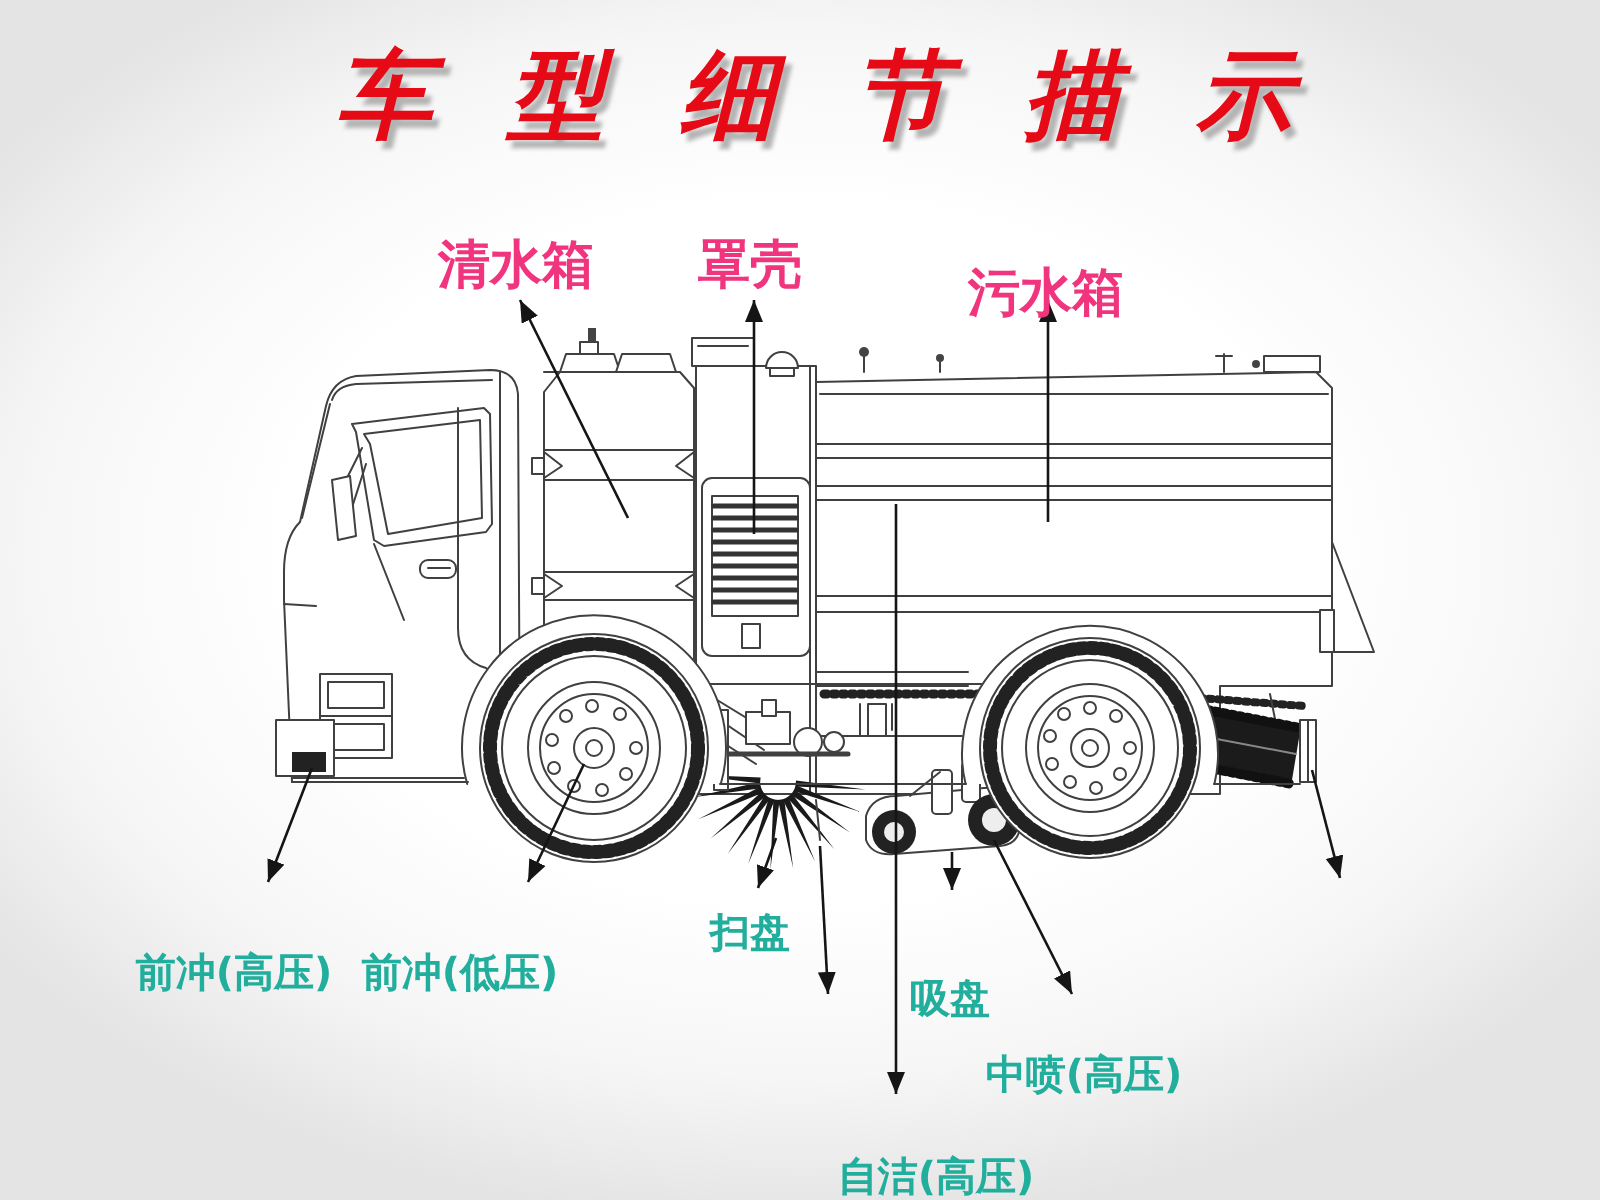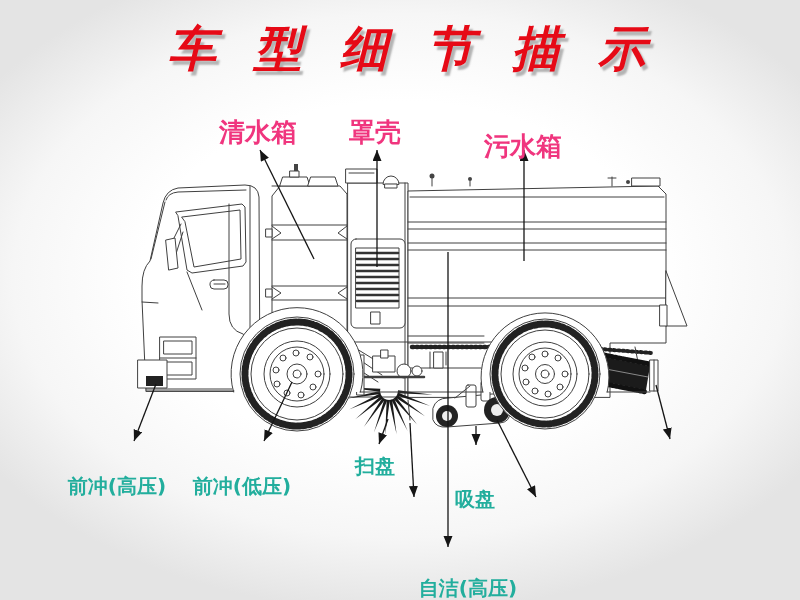--- a/index.html
+++ b/index.html
@@ -231,17 +231,18 @@
     </g>
   </svg>
 
   <div class="title">车型细节描示</div>
 
   <div class="lbl toplbl" style="left:258px;top:115px">清水箱</div>
   <div class="lbl toplbl" style="left:375px;top:115px">罩壳</div>
   <div class="lbl toplbl" style="left:523px;top:129px">污水箱</div>
 
   <div class="lbl botlbl" style="left:117px;top:452px">前冲(高压)</div>
-  <div class="lbl botlbl" style="left:242px;top:452px">前冲(低压)</div>
+  <div class="lbl botlbl" style="left:230px;top:452px">前冲(低压)</div>
   <div class="lbl botlbl" style="left:375px;top:432px">扫盘</div>
   <div class="lbl botlbl" style="left:475px;top:465px">吸盘</div>
+  <div class="lbl botlbl" style="left:542px;top:503px">中喷(高压)</div>
   <div class="lbl botlbl" style="left:468px;top:554px">自洁(高压)</div>
 </div>
 
 </body></html>

